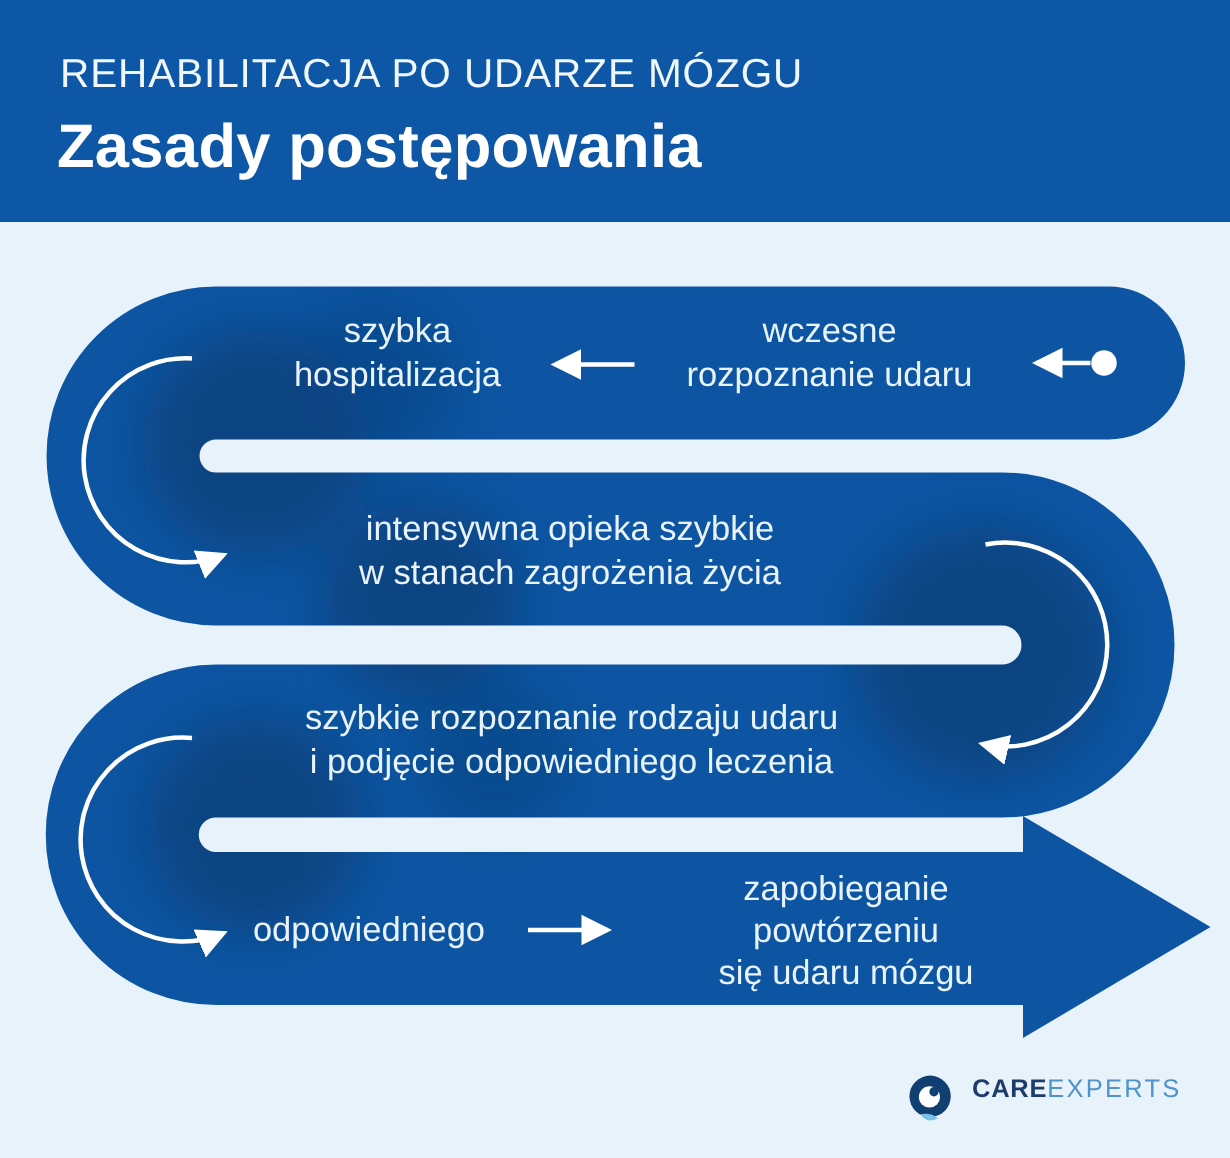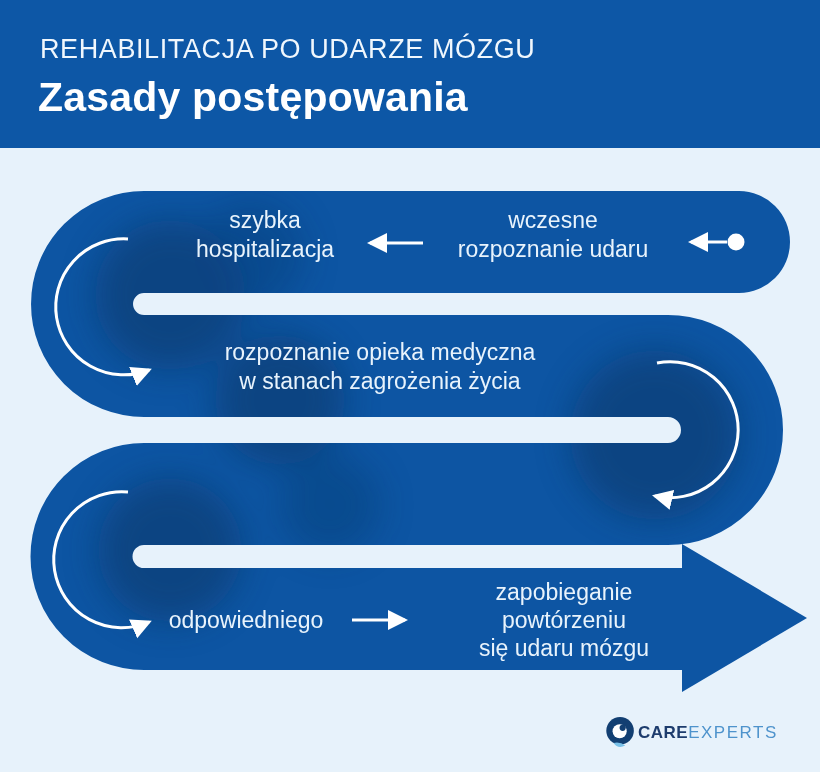--- a/index.html
+++ b/index.html
@@ -16,21 +16,21 @@
   }
   .subtitle{color:#f0f7fd;font-size:27px;letter-spacing:.6px;font-weight:400;}
   .title{color:#ffffff;font-size:41px;font-weight:700;margin:9px 0 0 -2px;letter-spacing:.2px;}
   #flow-svg{position:absolute;left:0;top:0;}
   .step-label{
     position:absolute;transform:translate(-50%,-50%);
     color:var(--label-text,#e8f3fc);
     font-size:23px;line-height:29px;text-align:center;white-space:pre-line;
   }
   .step-label.tight{line-height:28px;}
-  #logo{position:absolute;left:605px;top:716px;height:34px;display:flex;align-items:center;gap:2px;}
+  #logo{position:absolute;left:605px;top:716px;height:34px;display:flex;gap:12px;}
   .logo-text{font-size:17px;white-space:nowrap;letter-spacing:.5px;}
   .logo-care{color:var(--logo-care,#1d3c6d);font-weight:700;}
   .logo-experts{color:var(--logo-experts,#4e93cc);font-weight:400;letter-spacing:1.5px;}
 </style>
 </head>
 <body>
 
 <div id="canvas">
 
   <div id="header">
@@ -72,22 +72,24 @@
       <path d="M 657 363 A 68 68 0 1 1 655 496" marker-end="url(#ah)"></path>
       <path d="M 128 492 A 68 68 0 1 0 149 622" marker-end="url(#ah)"></path>
       <line x1="352" y1="620" x2="405" y2="620" marker-end="url(#ah)"></line>
     </g>
   </svg>
 
   <div class="step-label" style="left:265px;top:235px">szybka
 hospitalizacja</div>
   <div class="step-label" style="left:553px;top:235px">wczesne
 rozpoznanie udaru</div>
-  <div class="step-label" style="left:380px;top:367px">rozpoznanie opieka medyczna
+  <div class="step-label" style="left:380px;top:367px">intensywna opieka szybkie
 w stanach zagrożenia  życia</div>
+  <div class="step-label" style="left:381px;top:493px">szybkie rozpoznanie rodzaju udaru
+i podjęcie odpowiedniego leczenia</div>
   <div class="step-label" style="left:246px;top:620px">odpowiedniego</div>
   <div class="step-label tight" style="left:564px;top:620px">zapobieganie
 powtórzeniu
 się udaru mózgu</div>
 
   <div id="logo">
     <svg width="31" height="34" viewBox="0 0 36 39">
       <circle cx="17.5" cy="17" r="16" style="fill:var(--logo-icon-bg,#123f72)"></circle>
       <circle cx="17" cy="17.5" r="8.2" fill="#ffffff"></circle>
       <circle cx="20.5" cy="13.5" r="3.6" style="fill:var(--logo-icon-bg,#123f72)"></circle>

